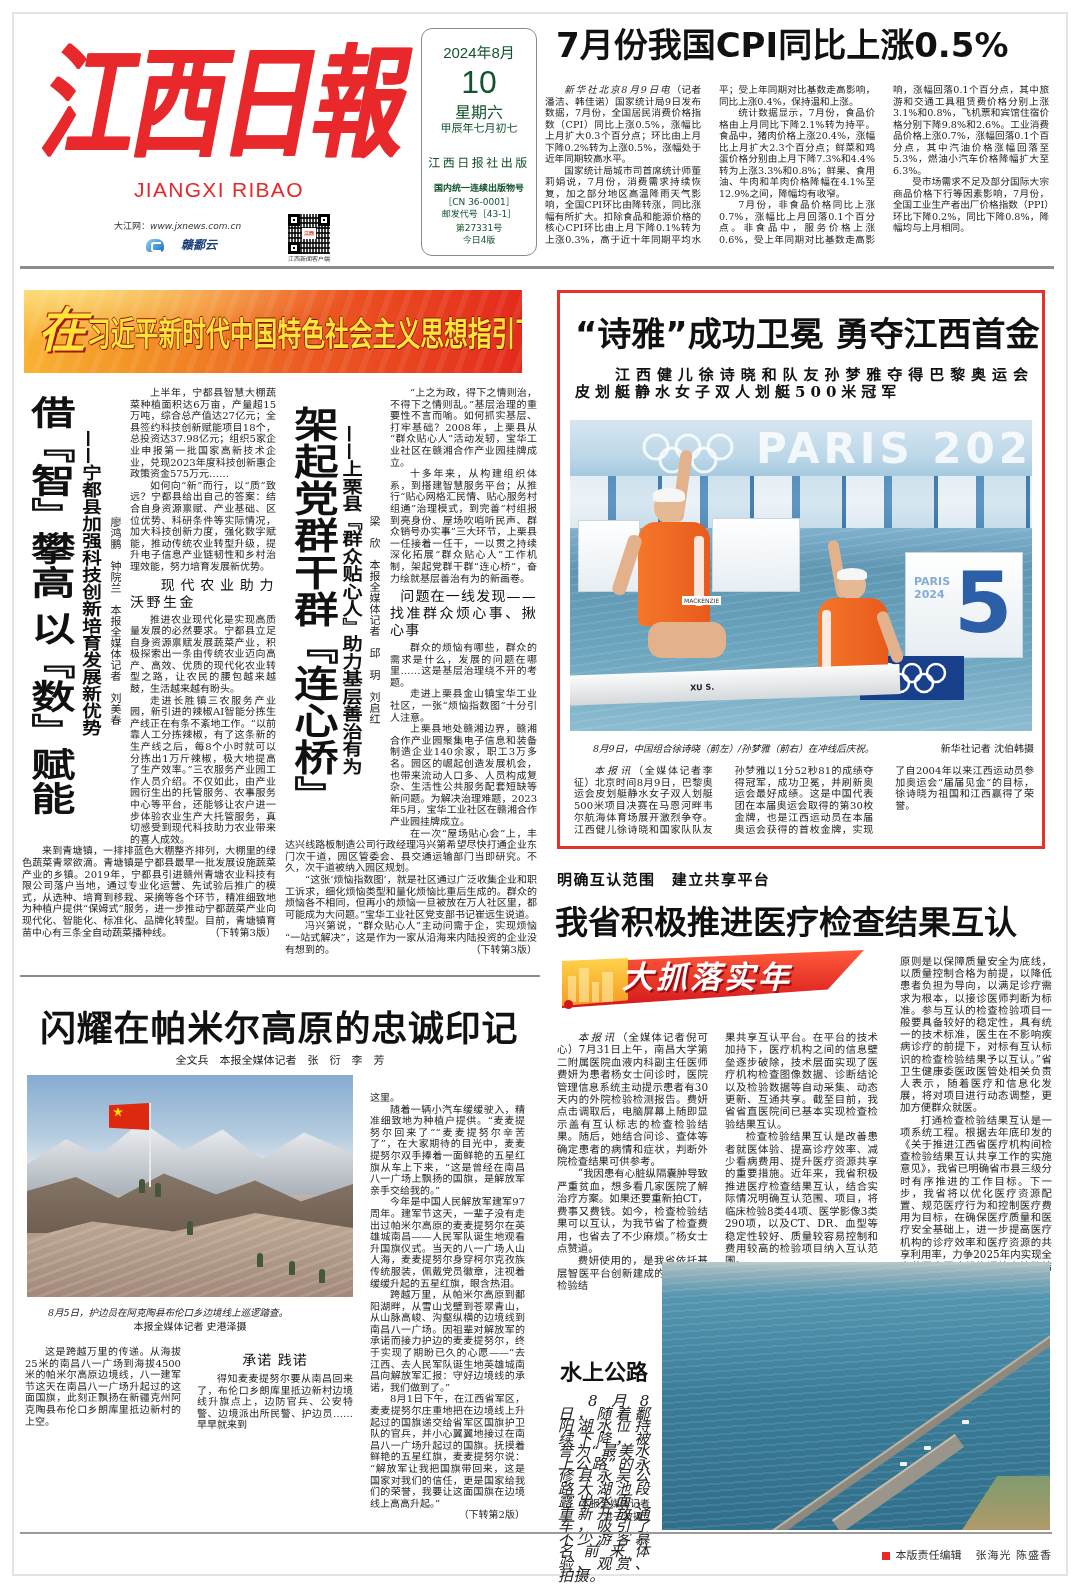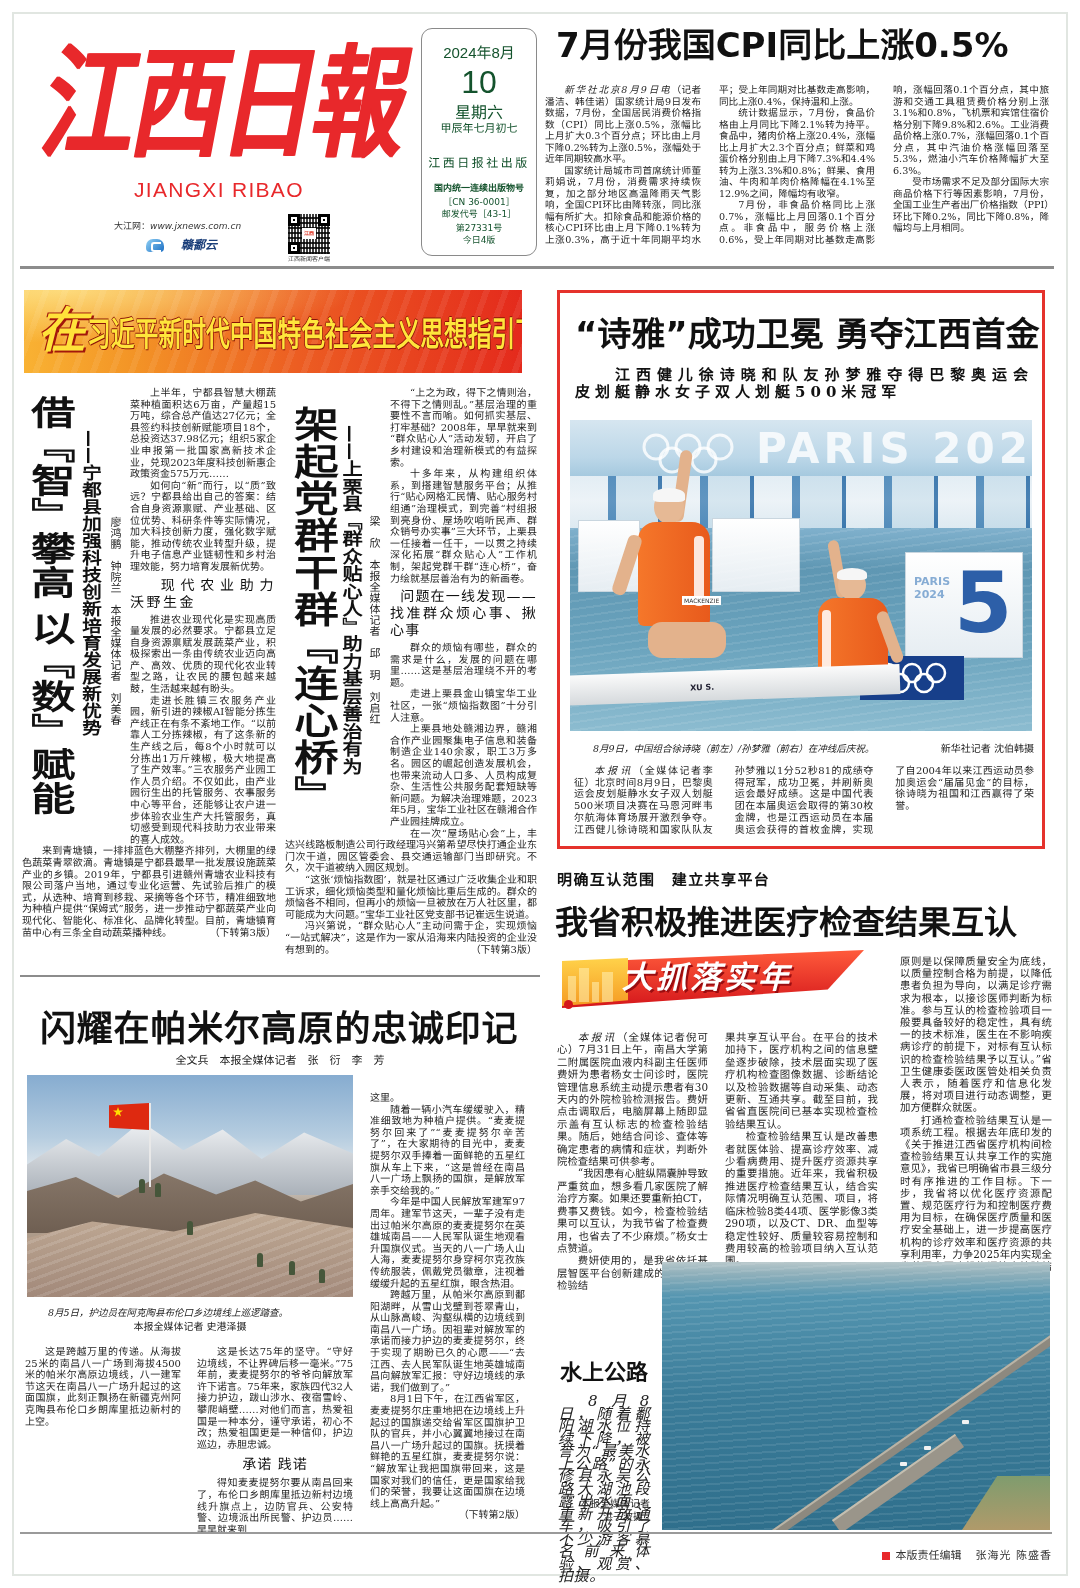--- a/index.html
+++ b/index.html
@@ -188,21 +188,21 @@
   </div>
 </div>
 
 <div class="abs" style="left:285px;top:387px;width:252px;height:584px;">
   <div class="vblock" style="width:105px;height:450px;">
     <div class="vhead" style="left:5px;top:18px;font-size:37px;transform:scaleX(1.2);">架起党群干群『连心桥』</div>
     <div class="vsub" style="left:55px;top:38px;font-size:17.5px;">——上栗县『群众贴心人』助力基层善治有为</div>
     <div class="vbyline" style="left:83px;top:128px;">梁　欣　本报全媒体记者　邱　玥　刘启红</div>
   </div>
   <div class="body-text">
-    <p>“上之为政，得下之情则治，不得下之情则乱。”基层治理的重要性不言而喻。如何抓实基层、打牢基础？2008年，早早就来到“群众贴心人”活动发轫，开启了乡村建设和治理新模式的有益探索。</p>
+    <p>“上之为政，得下之情则治，不得下之情则乱。”基层治理的重要性不言而喻。如何抓实基层、打牢基础？2008年，上栗县从“群众贴心人”活动发轫，宝华工业社区在赣湘合作产业园挂牌成立。</p>
     <p>十多年来，从构建组织体系，到搭建智慧服务平台；从推行“贴心网格汇民情、贴心服务村组通”治理模式，到完善“村组报到亮身份、屋场吹哨听民声、群众销号办实事”三大环节，上栗县一任接着一任干，一以贯之持续深化拓展“群众贴心人”工作机制，架起党群干群“连心桥”，奋力绘就基层善治有为的新画卷。</p>
     <div class="subhead2">
       <span class="l1">问题在一线发现——</span>
       <span class="l2">找准群众烦心事、揪心事</span>
     </div>
     <p>群众的烦恼有哪些，群众的需求是什么，发展的问题在哪里……这是基层治理绕不开的考题。</p>
     <p>走进上栗县金山镇宝华工业社区，一张“烦恼指数图”十分引人注意。</p>
     <p>上栗县地处赣湘边界，赣湘合作产业园聚集电子信息和装备制造企业140余家，职工3万多名。园区的崛起创造发展机会，也带来流动人口多、人员构成复杂、生活性公共服务配套短缺等新问题。为解决治理难题，2023年5月，宝华工业社区在赣湘合作产业园挂牌成立。</p>
     <p>在一次“屋场贴心会”上，丰达兴线路板制造公司行政经理冯兴第希望尽快打通企业东门次干道，园区管委会、县交通运输部门当即研究。不久，次干道被纳入园区规划。</p>
     <p>“这张‘烦恼指数图’，就是社区通过广泛收集企业和职工诉求，细化烦恼类型和量化烦恼比重后生成的。群众的烦恼各不相同，但再小的烦恼一旦被放在万人社区里，都可能成为大问题。”宝华工业社区党支部书记崔远生说道。</p>
@@ -324,21 +324,20 @@
   <div class="m-person" style="left:262px;top:186px;"></div>
   <div class="m-person" style="left:292px;top:194px;"></div>
 </div>
 <div class="abs caption" style="left:27px;top:1306px;width:326px;text-indent:2.2em;">8月5日，护边员在阿克陶县布伦口乡边境线上巡逻踏查。</div>
 <div class="abs credit" style="left:27px;top:1320px;width:326px;text-align:center;">本报全媒体记者 史港泽摄</div>
 
 <div class="abs body-text" style="left:25px;top:1346px;width:156px;">
   <p>这是跨越万里的传递。从海拔25米的南昌八一广场到海拔4500米的帕米尔高原边境线，八一建军节这天在南昌八一广场升起过的这面国旗，此刻正飘扬在新疆克州阿克陶县布伦口乡朗库里抵边新村的上空。</p>
 </div>
 <div class="abs body-text" style="left:197px;top:1346px;width:156px;">
-  <p>这是长达75年的坚守。“守好边境线，不让界碑后移一毫米。”75年前，麦麦提努尔的爷爷向解放军许下诺言。75年来，家族四代32人接力护边，跋山涉水、夜宿雪岭、攀爬峭壁……对他们而言，热爱祖国是一种本分，谨守承诺，初心不改；热爱祖国更是一种信仰，护边巡边，赤胆忠诚。</p>
   <div style="text-align:center;font-family:'DejaVu Sans',sans-serif;font-size:14px;line-height:18px;letter-spacing:1px;margin:5px 0 4px;color:#111;">承诺 践诺</div>
   <p>得知麦麦提努尔要从南昌回来了，布伦口乡朗库里抵边新村边境线升旗点上，边防官兵、公安特警、边境派出所民警、护边员……早早就来到</p>
 </div>
 <div class="abs body-text" style="left:370px;top:1092px;width:155px;">
   <p class="cont">这里。</p>
   <p>随着一辆小汽车缓缓驶入，精准细致地为种植户提供。“麦麦提努尔回来了”“麦麦提努尔辛苦了”，在大家期待的目光中，麦麦提努尔双手捧着一面鲜艳的五星红旗从车上下来，“这是曾经在南昌八一广场上飘扬的国旗，是解放军亲手交给我的。”</p>
   <p>今年是中国人民解放军建军97周年。建军节这天，一辈子没有走出过帕米尔高原的麦麦提努尔在英雄城南昌——人民军队诞生地观看升国旗仪式。当天的八一广场人山人海，麦麦提努尔身穿柯尔克孜族传统服装，佩戴党员徽章，注视着缓缓升起的五星红旗，眼含热泪。</p>
   <p>跨越万里，从帕米尔高原到鄱阳湖畔，从雪山戈壁到苍翠青山，从山脉高峻、沟壑纵横的边境线到南昌八一广场。因祖辈对解放军的承诺而接力护边的麦麦提努尔，终于实现了期盼已久的心愿——“去江西、去人民军队诞生地英雄城南昌向解放军汇报：守好边境线的承诺，我们做到了。”</p>
   <p><span>8月1日下午，在江西省军区，麦麦提努尔庄重地把在边境线上升起过的国旗递交给省军区国旗护卫队的官兵，并小心翼翼地接过在南昌八一广场升起过的国旗。抚摸着鲜艳的五星红旗，麦麦提努尔说：“解放军让我把国旗带回来，这是国家对我们的信任，更是国家给我们的荣誉，我要让这面国旗在边境线上高高升起。”</span><span class="jump">（下转第2版）</span></p>
 </div>

